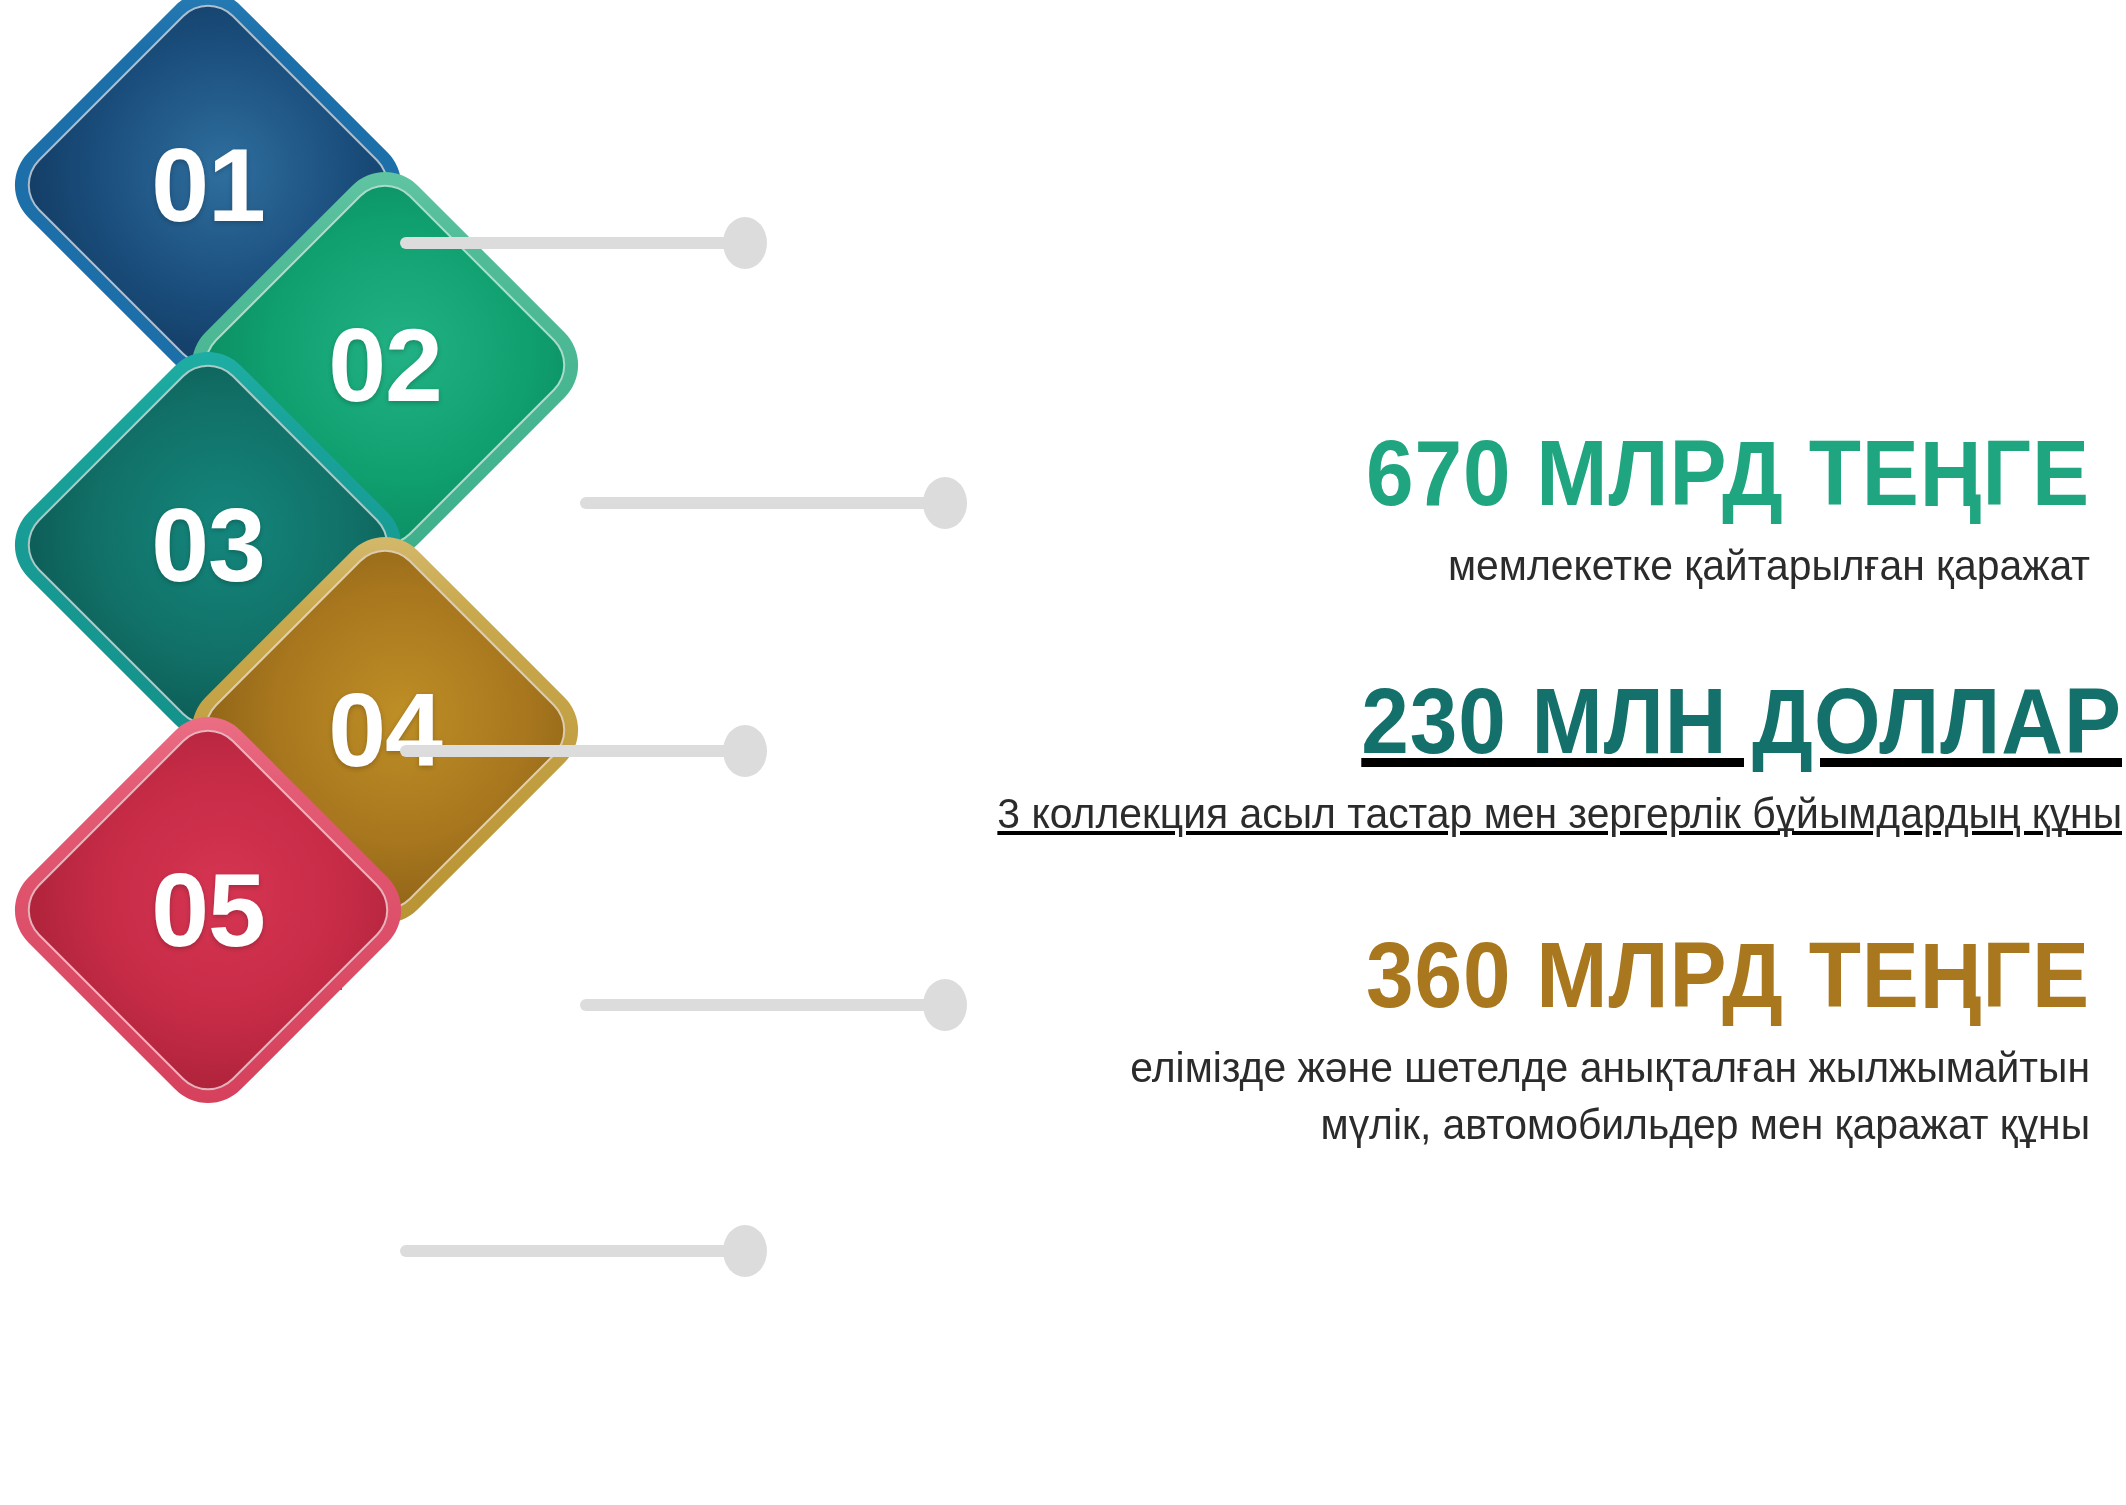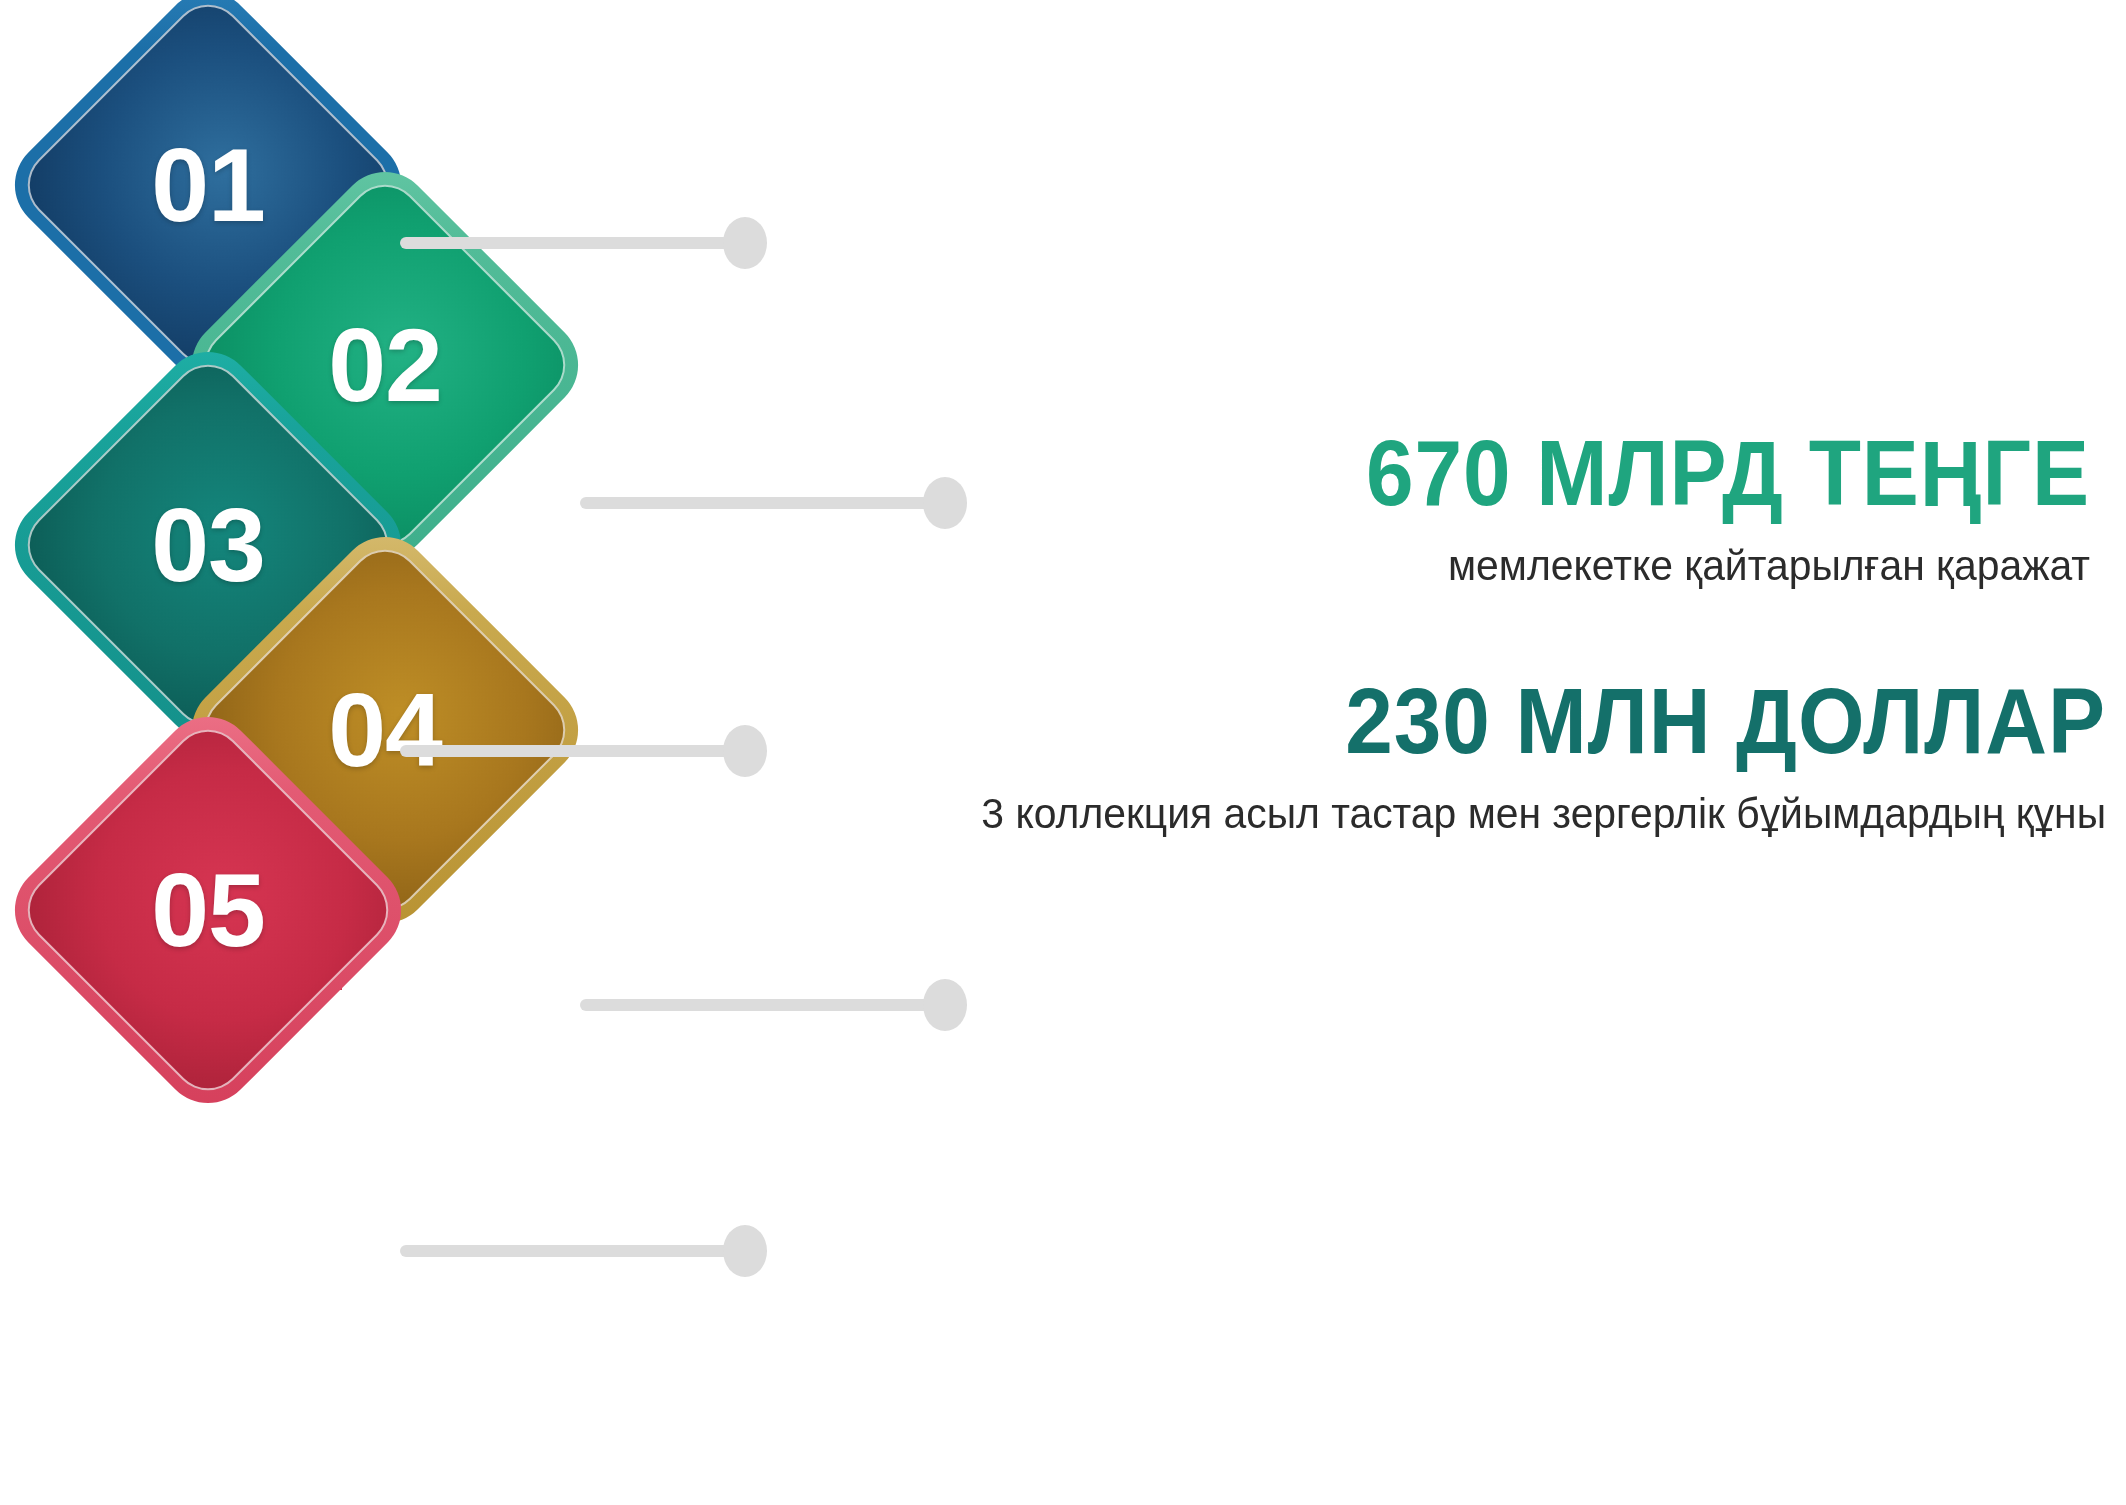--- a/index.html
+++ b/index.html
@@ -119,20 +119,25 @@
 
   <div class="leader" style="left:400px;top:1245px;width:350px;"></div>
   <div class="dot" style="left:723px;top:1225px;"></div>
 
 
   <div class="row-text" style="left:840px;top:430px;width:1250px;">
     <div class="headline ra" style="color:#1FA57F;transform:scaleX(.93);transform-origin:right center;">670 МЛРД ТЕҢГЕ</div>
     <div class="sub ra" style="margin-top:24px;transform:scaleX(.95);transform-origin:right center;">мемлекетке қайтарылған қаражат</div>
   </div>
 
-  <div class="row-text" style="left:756px;top:678px;width:1350px;">
+  <div class="row-text" style="left:772px;top:678px;width:1350px;text-decoration:underline;">
     <div class="headline ra" style="color:#14706A;transform:scaleX(.93);transform-origin:right center;">230 МЛН ДОЛЛАР</div>
     <div class="sub ra" style="margin-top:24px;transform:scaleX(.95);transform-origin:right center;">3 коллекция асыл тастар мен зергерлік бұйымдардың құны</div>
   </div>
 
+  <div class="row-text" style="left:840px;top:932px;width:1250px;">
+    <div class="headline ra" style="color:#A8771E;transform:scaleX(.93);transform-origin:right center;">360 МЛРД ТЕҢГЕ</div>
+    <div class="sub ra" style="margin-top:24px;transform:scaleX(.95);transform-origin:right center;">елімізде және шетелде анықталған жылжымайтын</div>
+    <div class="sub ra" style="margin-top:6px;transform:scaleX(.95);transform-origin:right center;">мүлік, автомобильдер мен қаражат құны</div>
+  </div>
 
 
 </div>
 
 </body></html>

